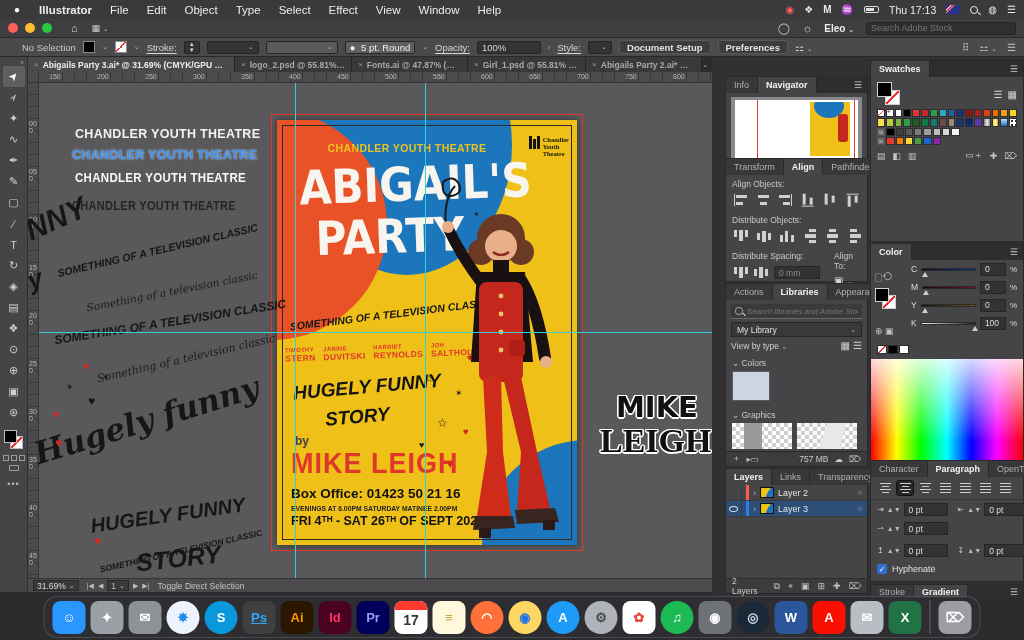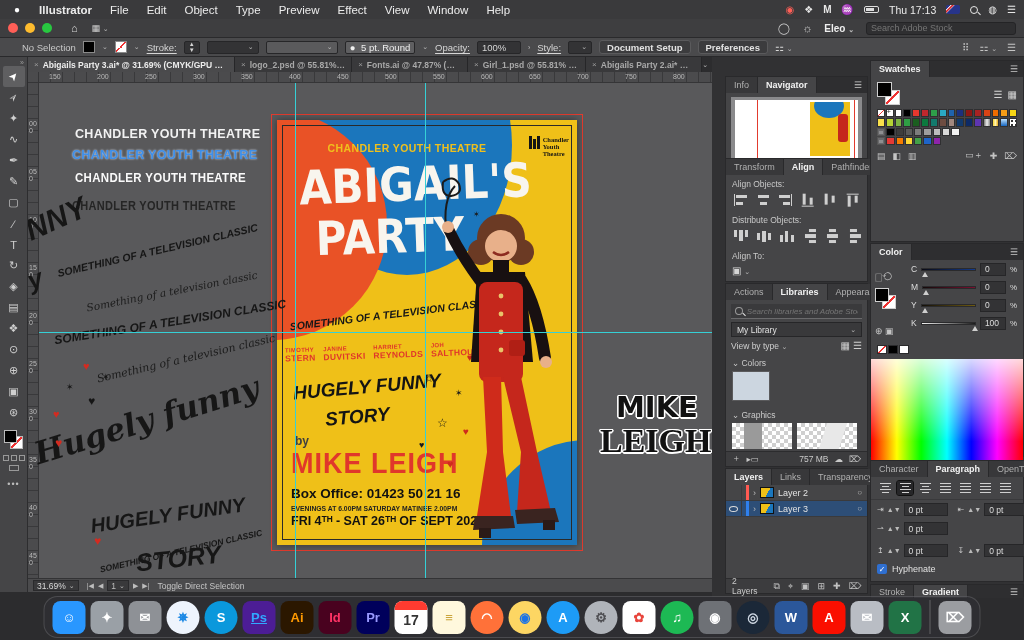--- a/index.html
+++ b/index.html
@@ -196,21 +196,21 @@
   .dk.round{border-radius:50%}
   .dk .cal-top{position:absolute;left:0;top:0;right:0;height:9px;background:#ff3b30}
   .dk .cal-n{position:relative;top:3px;font-size:14px}
   .dk-sep{width:1px;height:34px;background:rgba(255,255,255,.25);margin:0 3px}
 </style>
 </head>
 <body>
 
 <div id="menubar" class="abs">
   <span class="apple">●</span>
-  <span id="menu-items"><span class="mitem bold">Illustrator</span><span class="mitem">File</span><span class="mitem">Edit</span><span class="mitem">Object</span><span class="mitem">Type</span><span class="mitem">Preview</span><span class="mitem">Effect</span><span class="mitem">View</span><span class="mitem">Window</span><span class="mitem">Help</span></span>
+  <span id="menu-items"><span class="mitem bold">Illustrator</span><span class="mitem">File</span><span class="mitem">Edit</span><span class="mitem">Object</span><span class="mitem">Type</span><span class="mitem">Select</span><span class="mitem">Effect</span><span class="mitem">View</span><span class="mitem">Window</span><span class="mitem">Help</span></span>
   <span id="menu-status">
     <span class="gl" style="color:#ff5f57">◉</span>
     <span class="gl">❖</span>
     <span class="gl" style="font-weight:bold">M</span>
     <span class="gl">♒</span>
     <span class="battery">
         <i></i>
       </span>
     <span>Thu 17:13</span>
     <span class="flag"></span>
@@ -246,21 +246,21 @@
     </span>
   <span class="cb-field" style="width:52px">
       <span class="chev" style="margin-left:auto">⌄</span>
     </span>
   <span class="cb-field" style="width:72px;background:#5a5a5c">
       <span class="chev" style="margin-left:auto">⌄</span>
     </span>
   <span class="cb-field" style="background:#5f5f61;color:#f0f0f0">●&nbsp;<span>5 pt. Round</span></span>
     <span class="chev">⌄</span>
   <span class="cb-link">Opacity:</span>
-  <span class="cb-field" style="width:44px">
+  <span class="cb-field" style="width:64px">
       <span>100%</span>
     </span>
   <span class="chev">›</span>
   <span class="cb-link">Style:</span>
   <span class="cb-field" style="width:24px">
       <span class="chev" style="margin-left:auto">⌄</span>
     </span>
   <span class="cb-btn">Document Setup</span>
   <span class="cb-btn">Preferences</span>
   <span style="font-size:10px">⚏ <span class="chev">⌄</span></span>
@@ -623,20 +623,36 @@
             <i></i>
             <i></i>
           </div>
           <div class="dic b v">
             <i></i>
             <i></i>
             <i></i>
           </div>
         </div>
       <div style="display:flex">
+        <div style="flex:1">
+          <div class="plabel">Distribute Spacing:</div>
+          <div class="al-row" id="align-row-3" style="gap:6px">
+          <div class="dic t">
+                <i></i>
+                <i></i>
+                <i></i>
+              </div>
+              <div class="dic c">
+                <i></i>
+                <i></i>
+                <i></i>
+              </div>
+              <span class="pfield" style="width: 46px; color: rgb(138, 138, 138);">0 mm</span>
+            </div>
+        </div>
         <div style="width:50px">
           <div class="plabel">Align To:</div>
           <div style="padding:2px 6px;font-size:10px;color:#d5d5d5">▣ <span class="chev">⌄</span></div>
         </div>
       </div>
     </div>
 
     <div class="panel" style="top:226px;height:184px">
       <div class="ptabs" id="lib-tabs">
           <div class="ptab">Actions</div>
@@ -955,21 +971,21 @@
     </div>
   </div>
 </div>
 
 <div id="dock" class="abs">
     <div class="dk" style="background: rgb(41, 151, 255); color: rgb(255, 255, 255);">☺</div>
     <div class="dk" style="background: rgb(154, 160, 166); color: rgb(255, 255, 255);">✦</div>
     <div class="dk" style="background: rgb(142, 145, 150); color: rgb(255, 255, 255);">✉</div>
     <div class="dk round" style="background: rgb(238, 244, 253); color: rgb(27, 136, 229);">✵</div>
     <div class="dk round" style="background: rgb(10, 152, 220); color: rgb(255, 255, 255);">S</div>
-    <div class="dk" style="background: #4c1d95; color: rgb(49, 168, 255); text-decoration: underline;">Ps</div>
+    <div class="dk" style="background: #404040; color: rgb(49, 168, 255); text-decoration: underline;">Ps</div>
     <div class="dk" style="background: rgb(43, 23, 0); color: rgb(255, 154, 0);">Ai</div>
     <div class="dk" style="background: rgb(73, 2, 31); color: rgb(255, 51, 102);">Id</div>
     <div class="dk" style="background: rgb(0, 0, 91); color: rgb(153, 153, 255);">Pr</div>
     <div class="dk" style="background: rgb(255, 255, 255); color: rgb(51, 51, 51);">
       <span class="cal-top"></span>
       <span class="cal-n">17</span>
     </div>
     <div class="dk" style="background: rgb(255, 248, 221); color: rgb(202, 165, 61);">≡</div>
     <div class="dk round" style="background: rgb(255, 113, 57); color: rgb(255, 255, 255);">◠</div>
     <div class="dk round" style="background: rgb(253, 214, 99); color: rgb(26, 115, 232);">◉</div>

